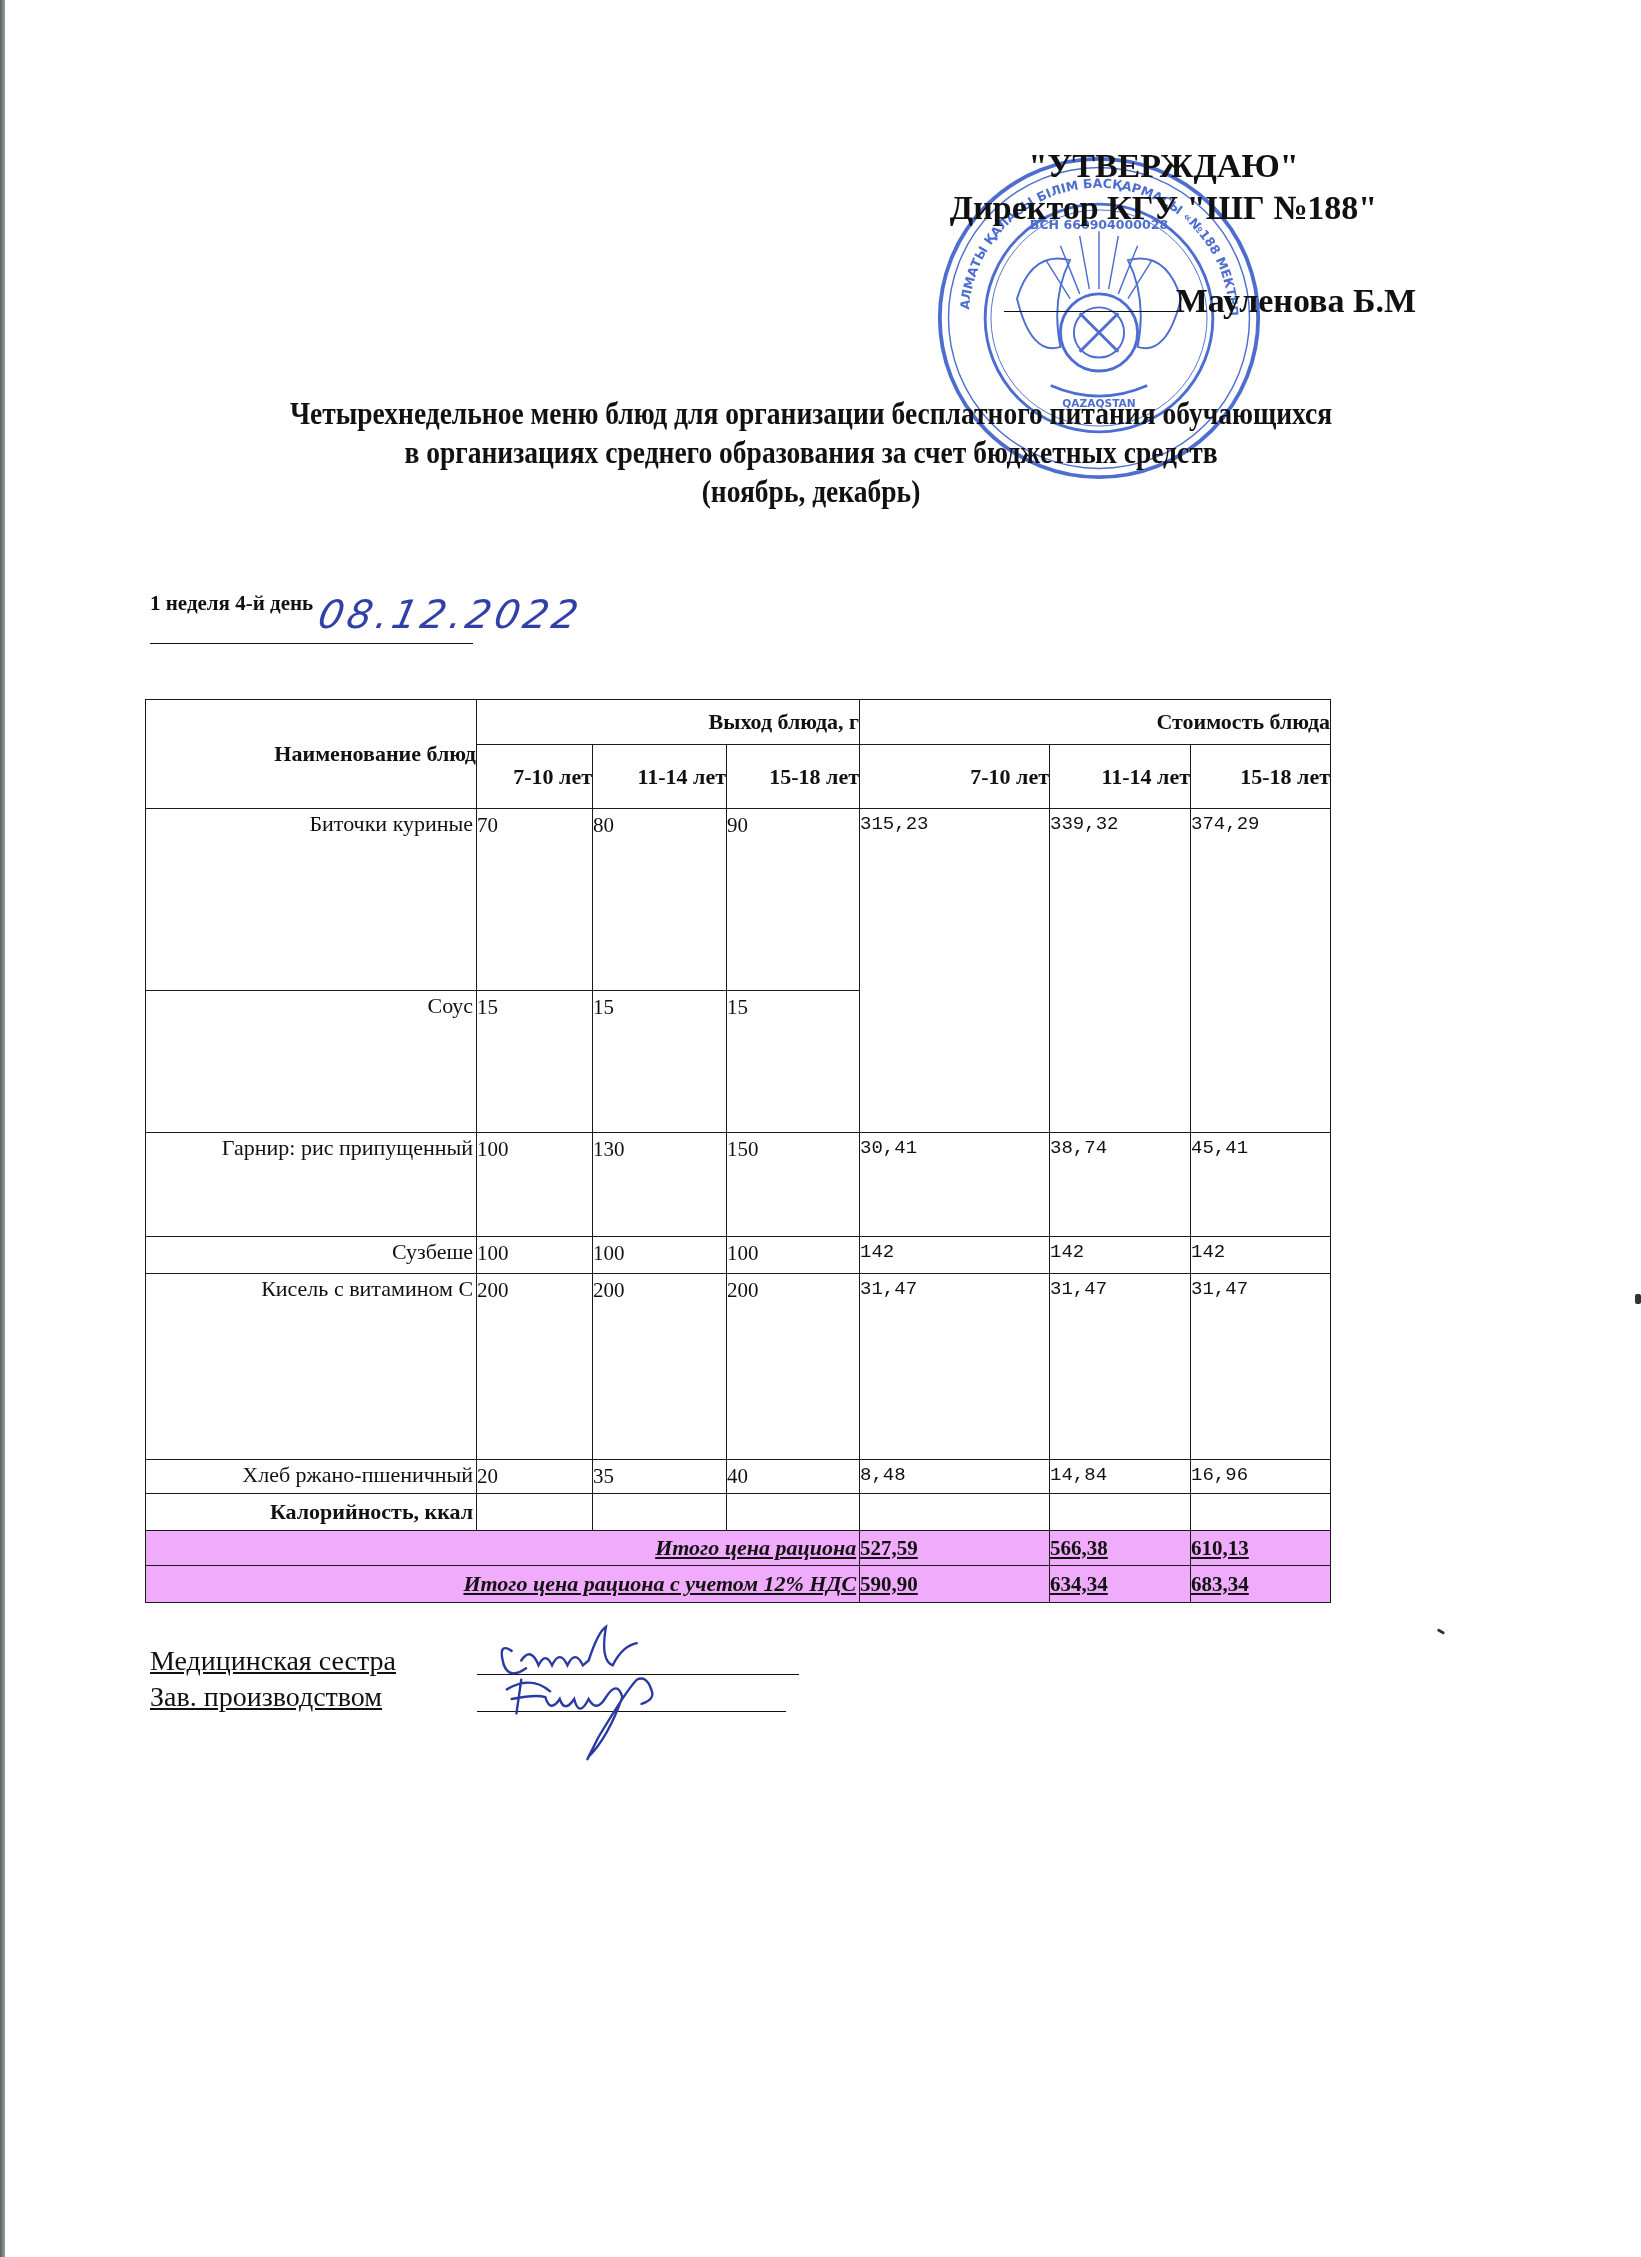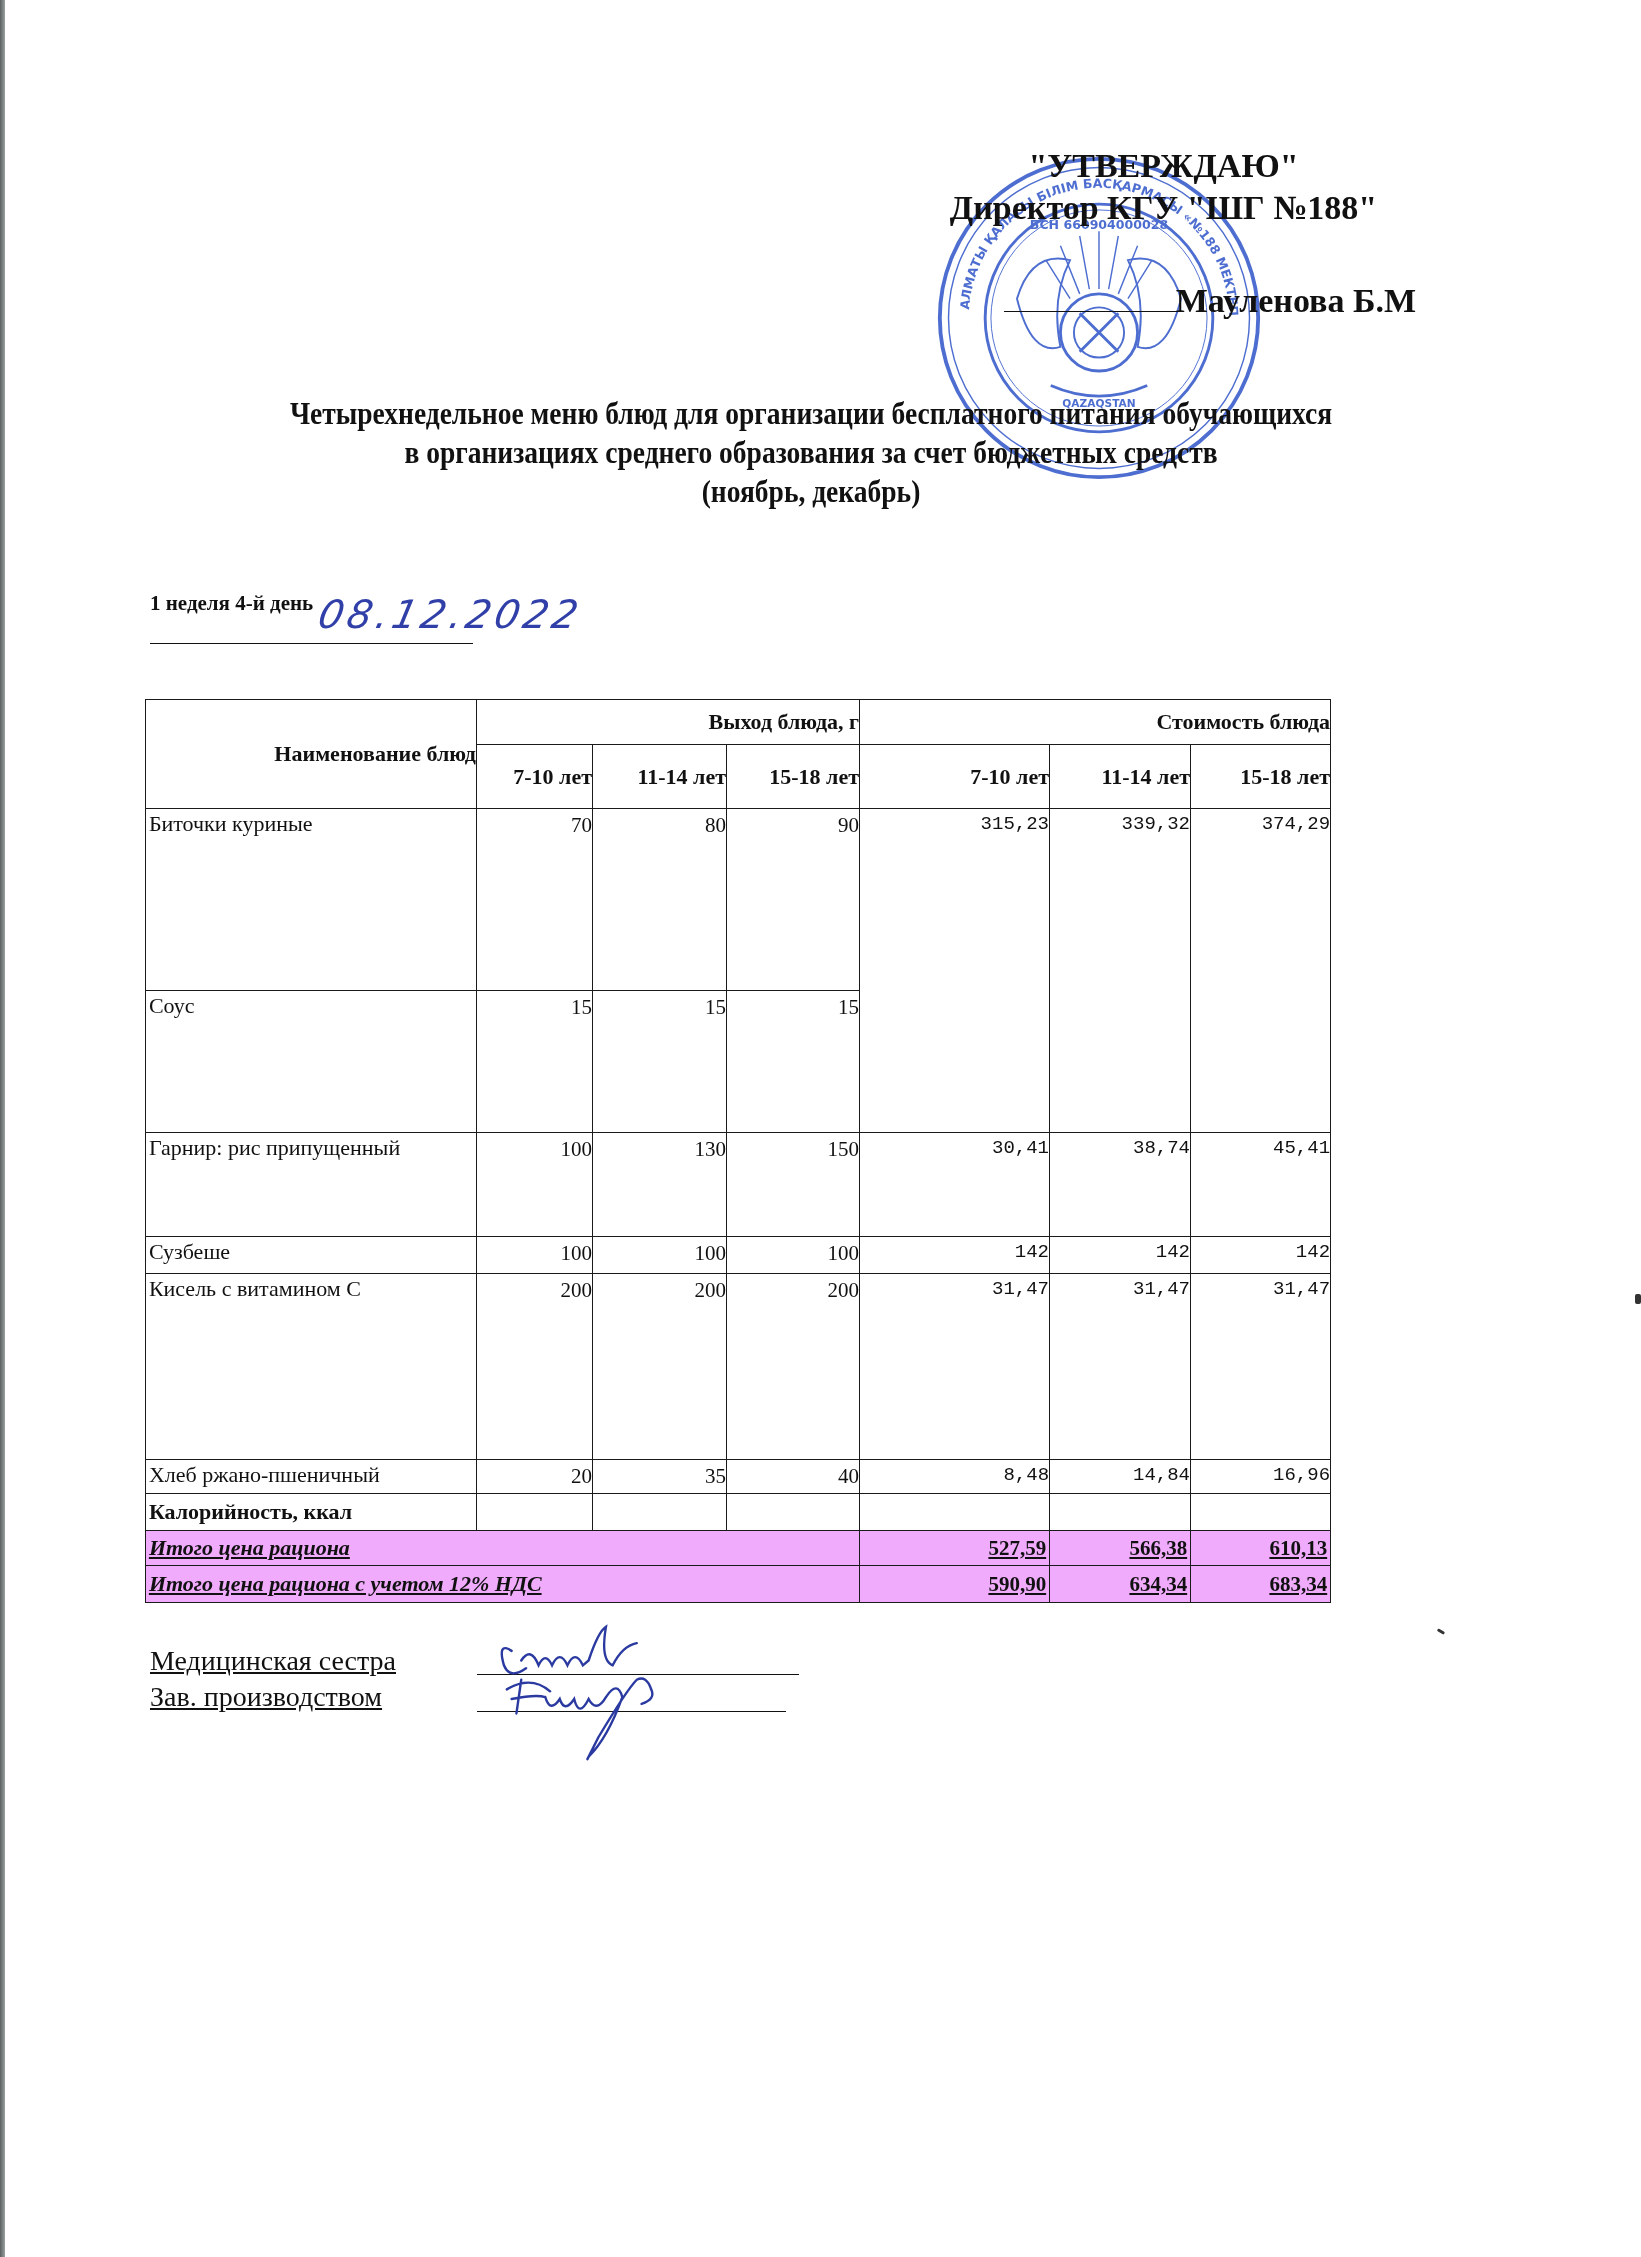--- a/index.html
+++ b/index.html
@@ -20,22 +20,22 @@
   .title { position: absolute; left: 135px; top: 394px; width: 1352px; text-align: center; font-weight: bold; font-size: 32px; line-height: 39px; z-index: 4; font-stretch: condensed; }
   .title span { display: block; transform: scaleX(0.86); }
 
   .day { position: absolute; left: 150px; top: 591px; font-weight: bold; font-size: 21px; }
   .day-line { position: absolute; left: 150px; top: 643px; width: 323px; border-top: 1.9px solid #111; }
   .day-date { position: absolute; left: 319px; top: 592px; font-family: "DejaVu Sans", sans-serif; font-style: italic; color: #3040a8; font-size: 39px; letter-spacing: 3.9px; transform: skewX(-12deg); }
 
   table.menu { position: absolute; left: 145px; top: 699px; border-collapse: collapse; table-layout: fixed; width: 1186px; font-size: 21px; }
   table.menu td, table.menu th { border: 1.9px solid #1a1a1a; padding: 0; }
   table.menu th { font-weight: bold; font-size: 22px; text-align: right; vertical-align: middle; }
-  table.menu td.name { text-align: left; vertical-align: top; padding: 1.9px 2.9px; font-size: 22px; }
-  table.menu td.num { text-align: right; vertical-align: top; padding-top: 3.9px; }
+  table.menu td.name { text-align: right; vertical-align: top; padding: 1.9px 2.9px; font-size: 22px; }
+  table.menu td.num { text-align: left; vertical-align: top; padding-top: 3.9px; }
   table.menu td.cost { font-size: 19px; font-family: Liberation Mono, monospace; }
   table.menu tr.total td { background: #f0abfc; font-weight: bold; font-style: italic; vertical-align: middle; text-decoration: underline; }
   table.menu tr.total td.num { padding: 0 2.9px 0 0; font-style: normal; font-size: 21px; }
   table.menu td.bold { font-weight: bold; vertical-align: middle; }
 
   .signatures { position: absolute; left: 150px; top: 1643px; font-size: 28px; line-height: 36px; text-decoration: underline; }
   .sig1-line { position: absolute; left: 477px; top: 1674px; width: 322px; border-top: 1.4px solid #111; }
   .sig2-line { position: absolute; left: 477px; top: 1711px; width: 309px; border-top: 1.4px solid #111; }
   .sig-scribble { position: absolute; left: 492px; top: 1622px; width: 251px; height: 154px; }
   .speck { position: absolute; width: 5.8px; height: 9.7px; background: #333; border-radius: 1.9px; }

